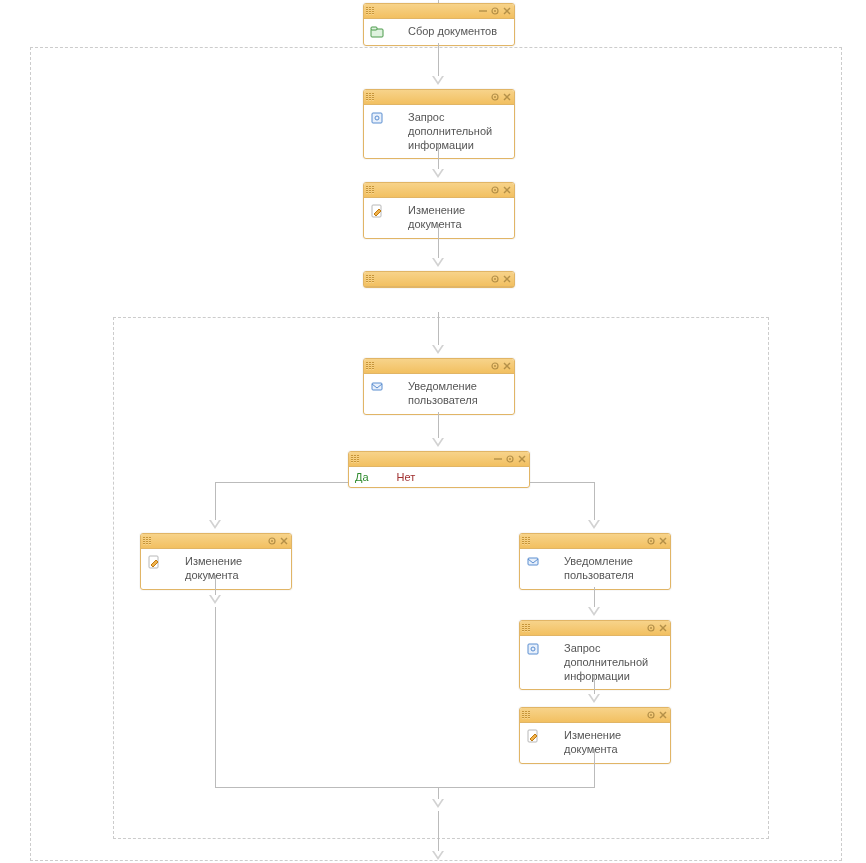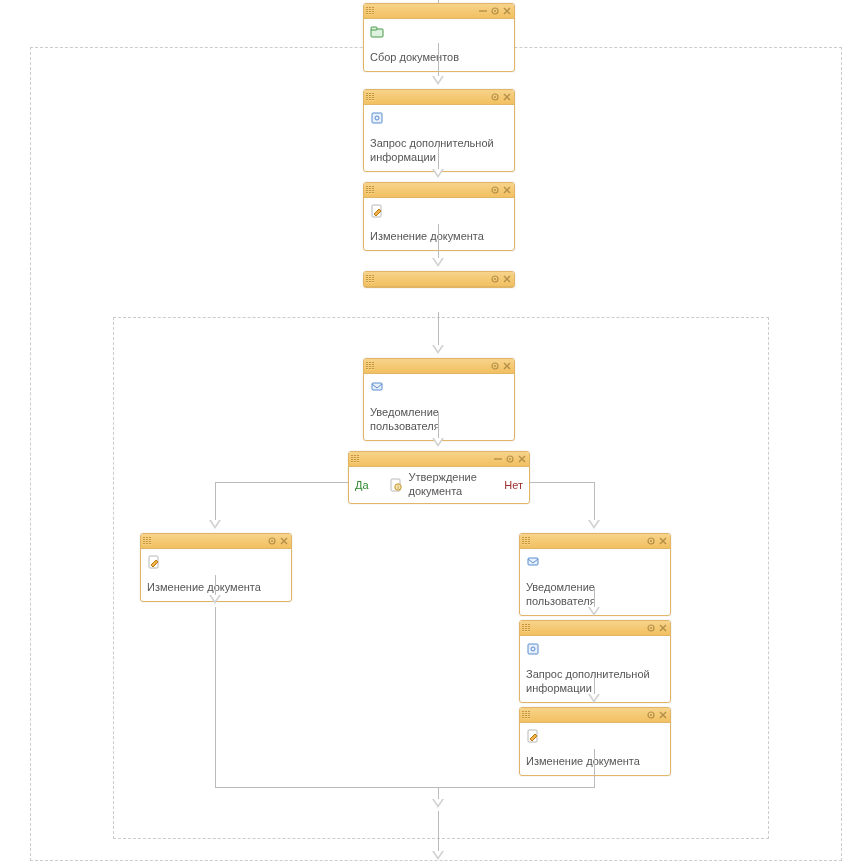--- a/index.html
+++ b/index.html
@@ -6,21 +6,21 @@
   .canvas{position:relative;width:866px;height:863px;}
   .zone{position:absolute;border:1px dashed #ccc;}
   .node{position:absolute;width:150px;background:#fff;border:1px solid #e1b566;border-radius:3px;box-shadow:0 0 0 1px rgba(0,0,0,0.03);}
   .node.wide{width:180px;}
   .titlebar{display:flex;align-items:center;justify-content:space-between;background:linear-gradient(#f7d38a,#f2c061);border-bottom:1px solid #e1b566;border-radius:2px 2px 0 0;height:14px;padding:0 2px;}
   .grips{display:flex;gap:1px;}
   .grip{width:2px;height:8px;background:repeating-linear-gradient(#c6953a 0 1px,#f7d38a 1px 2px);}
   .tb-btns{display:flex;gap:2px;align-items:center;}
   .tb-btn{width:10px;height:10px;display:flex;align-items:center;justify-content:center;opacity:.6;}
   .tb-btn svg{width:10px;height:10px;}
-  .body{display:flex;align-items:flex-start;gap:12px;padding:6px 6px;flex-direction:column;}
+  .body{display:flex;align-items:flex-start;gap:24px;padding:6px 6px;}
   .icon{flex:0 0 14px;width:14px;height:14px;display:flex;align-items:center;justify-content:center;}
   .icon svg{width:14px;height:14px;}
   .label{line-height:1.25em;}
   .branch-body{display:flex;align-items:center;padding:4px 6px;}
   .branch-left{color:#2d8a2d;margin-right:20px;}
   .branch-right{color:#a03030;margin-left:8px;}
   .branch-center{display:flex;align-items:center;gap:6px;flex:1;justify-content:center;}
   .arrowline{position:absolute;background:#bbb;}
   .arrowhead{position:absolute;width:0;height:0;}
   .arrowhead.down{border-left:6px solid transparent;border-right:6px solid transparent;border-top:9px solid #d2d2d2;}
@@ -234,30 +234,20 @@
         <span class="tb-btn">
             <svg viewBox="0 0 10 10">
               <line x1="2" y1="2" x2="8" y2="8" stroke="#8a6a2a" stroke-width="1.4"></line>
               <line x1="8" y1="2" x2="2" y2="8" stroke="#8a6a2a" stroke-width="1.4"></line>
             </svg>
           </span>
       </div>
     </div>
     <div class="branch-body">
       <span class="branch-left">Да</span>
-      <span class="branch-center">
-        <span class="icon">
-            <svg viewBox="0 0 14 14">
-              <rect x="2" y="1" width="9" height="12" rx="1" fill="#fff" stroke="#b8b8b8"></rect>
-              <circle cx="9" cy="9" r="3.2" fill="#f6e7b0" stroke="#c7952b"></circle>
-              <text x="9" y="11" text-anchor="middle" font-size="5" fill="#9a6a10">i</text>
-            </svg>
-          </span>
-        <span class="label">Утверждение документа</span>
-      </span>
       <span class="branch-right">Нет</span>
     </div>
   </div>
 
   <div class="arrowline" style="left:348px;top:482px;width:1px;height:0px;"></div>
 
   <div class="arrowline" style="left:215px;top:482px;width:133px;height:1px;"></div>
   <div class="arrowline" style="left:215px;top:482px;width:1px;height:38px;"></div>
   <div class="arrowhead down" style="left:209px;top:520px;"></div>
 

